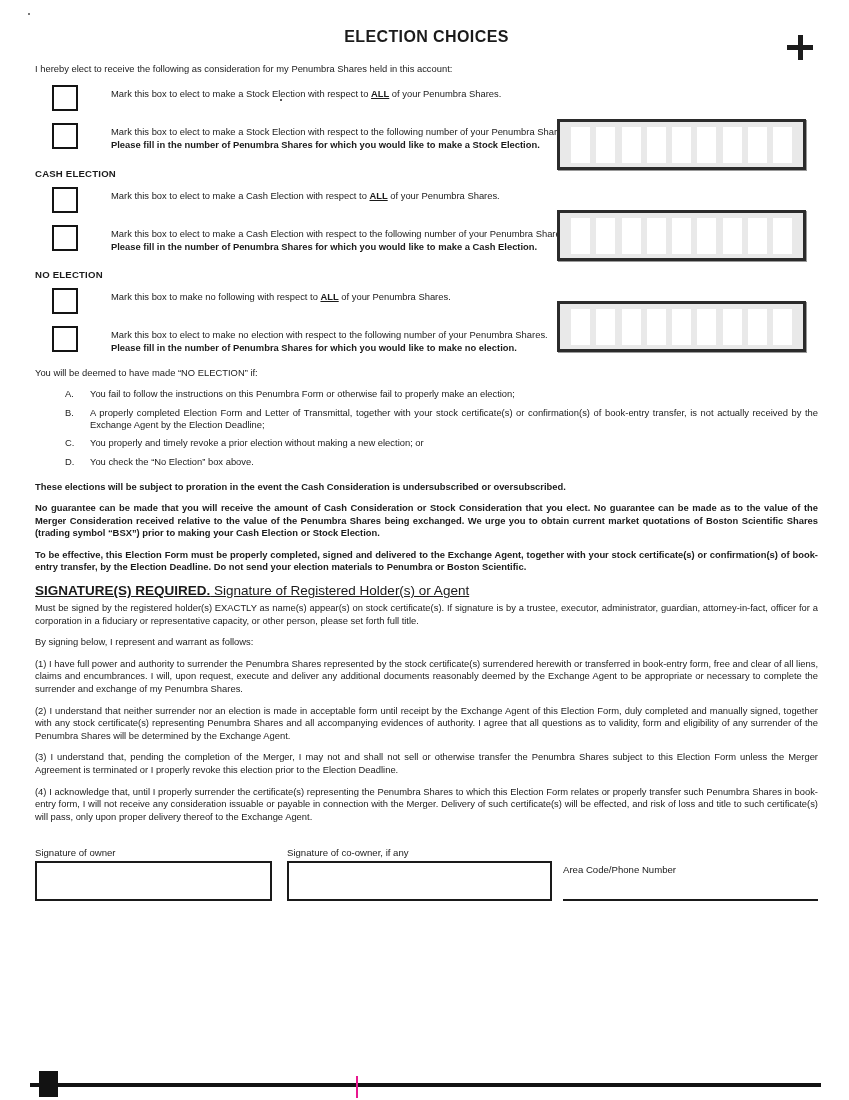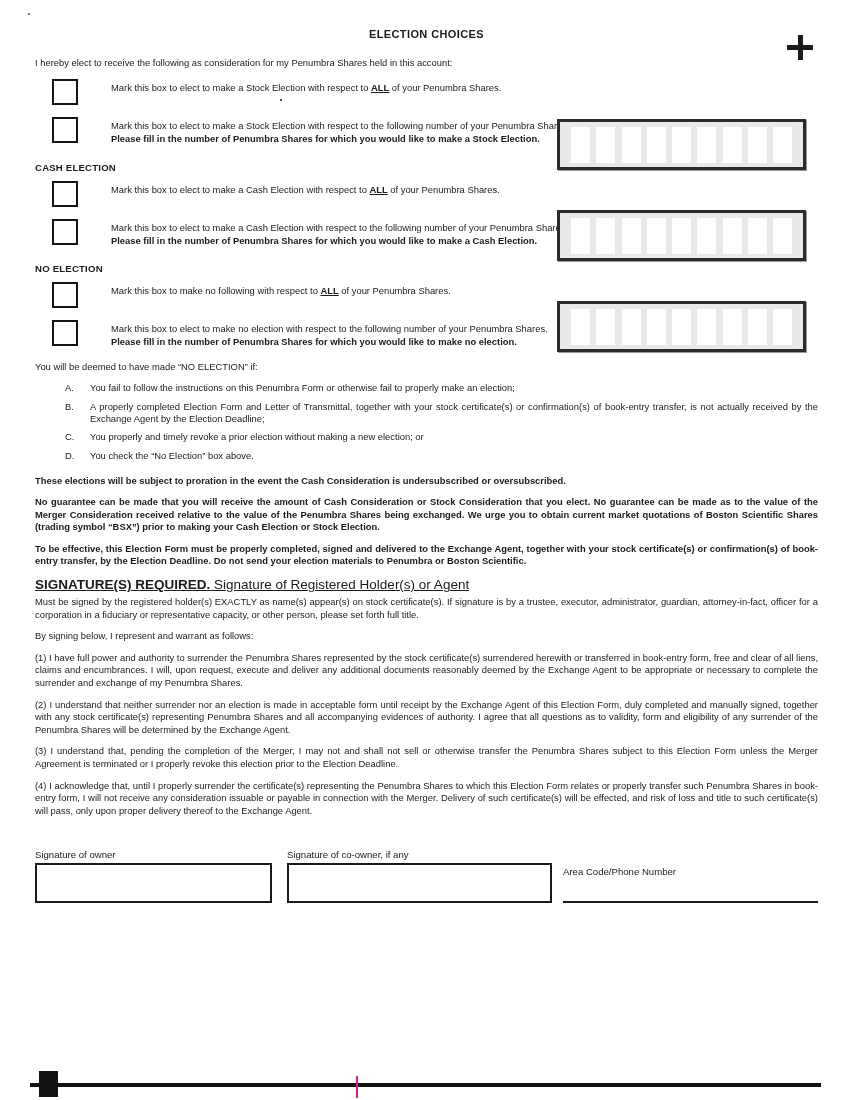--- a/index.html
+++ b/index.html
@@ -1,21 +1,21 @@
 <!DOCTYPE html>
 <html><head>
 <meta charset="utf-8">
 <style>
   * { margin:0; padding:0; box-sizing:border-box; }
   html,body { background:#ffffff; }
   body { font-family:"Liberation Sans", sans-serif; color:#1b1b1b; }
   .page { position:relative; width:849px; height:1100px; background:#fff; overflow:hidden; }
   .content { padding:0 31px 0 35px; }
 
-  .page-title { text-align:center; font-size:11px; font-weight:bold; letter-spacing:.4px; padding-top:28px; }
+  .page-title { text-align:center; font-size:16px; font-weight:bold; letter-spacing:.4px; padding-top:28px; }
   .intro { font-size:9.4px; margin-top:17px; }
 
   .section-heading { font-size:9.6px; font-weight:bold; letter-spacing:.2px; }
   .h-stock { margin-top:17px; }
   .h-cash  { margin-top:17px; }
   .h-none  { margin-top:16px; }
 
   .opt-row { display:flex; align-items:flex-start; margin-left:17px; }
   .mt11 { margin-top:11px; } .mt12 { margin-top:12px; } .mt8 { margin-top:8px; }
   .checkbox { width:26px; height:26px; border:2.5px solid #141414; background:#fff; flex:none; }
@@ -38,21 +38,21 @@
   .bold { font-weight:bold; }
   .p-these { margin-top:12px; }
   .p-guar  { margin-top:9px; }
   .p-eff   { margin-top:9px; }
 
   .sig-req-heading { margin-top:9px; font-size:13.5px;text-decoration:underline; }
   .sig-req-heading .hb { font-weight:bold; }
   .sr-p { margin-top:9px; }
   .sr-p1 { margin-top:4px; }
 
-  .sig-row { display:flex; margin-top:32px; }
+  .sig-row { display:flex; margin-top:24px; }
   .sig-col { display:flex; flex-direction:column; }
   .col-owner { width:237px; }
   .col-coowner { width:265px; margin-left:15px; }
   .sig-label { font-size:9.6px; margin-bottom:3px; }
   .sig-box { height:40px; border:2.5px solid #1a1a1a; background:#fff; }
   .phone-col { flex:1; margin-left:11px; display:flex; flex-direction:column; }
   .phone-label { font-size:9.6px; margin-top:17px; }
   .phone-line { margin-top:auto; border-bottom:2.5px solid #1a1a1a; width:100%; }
 
   .plus-h { position:absolute; left:787px; top:45px; width:26px; height:5px; background:#1c1c1c; }

